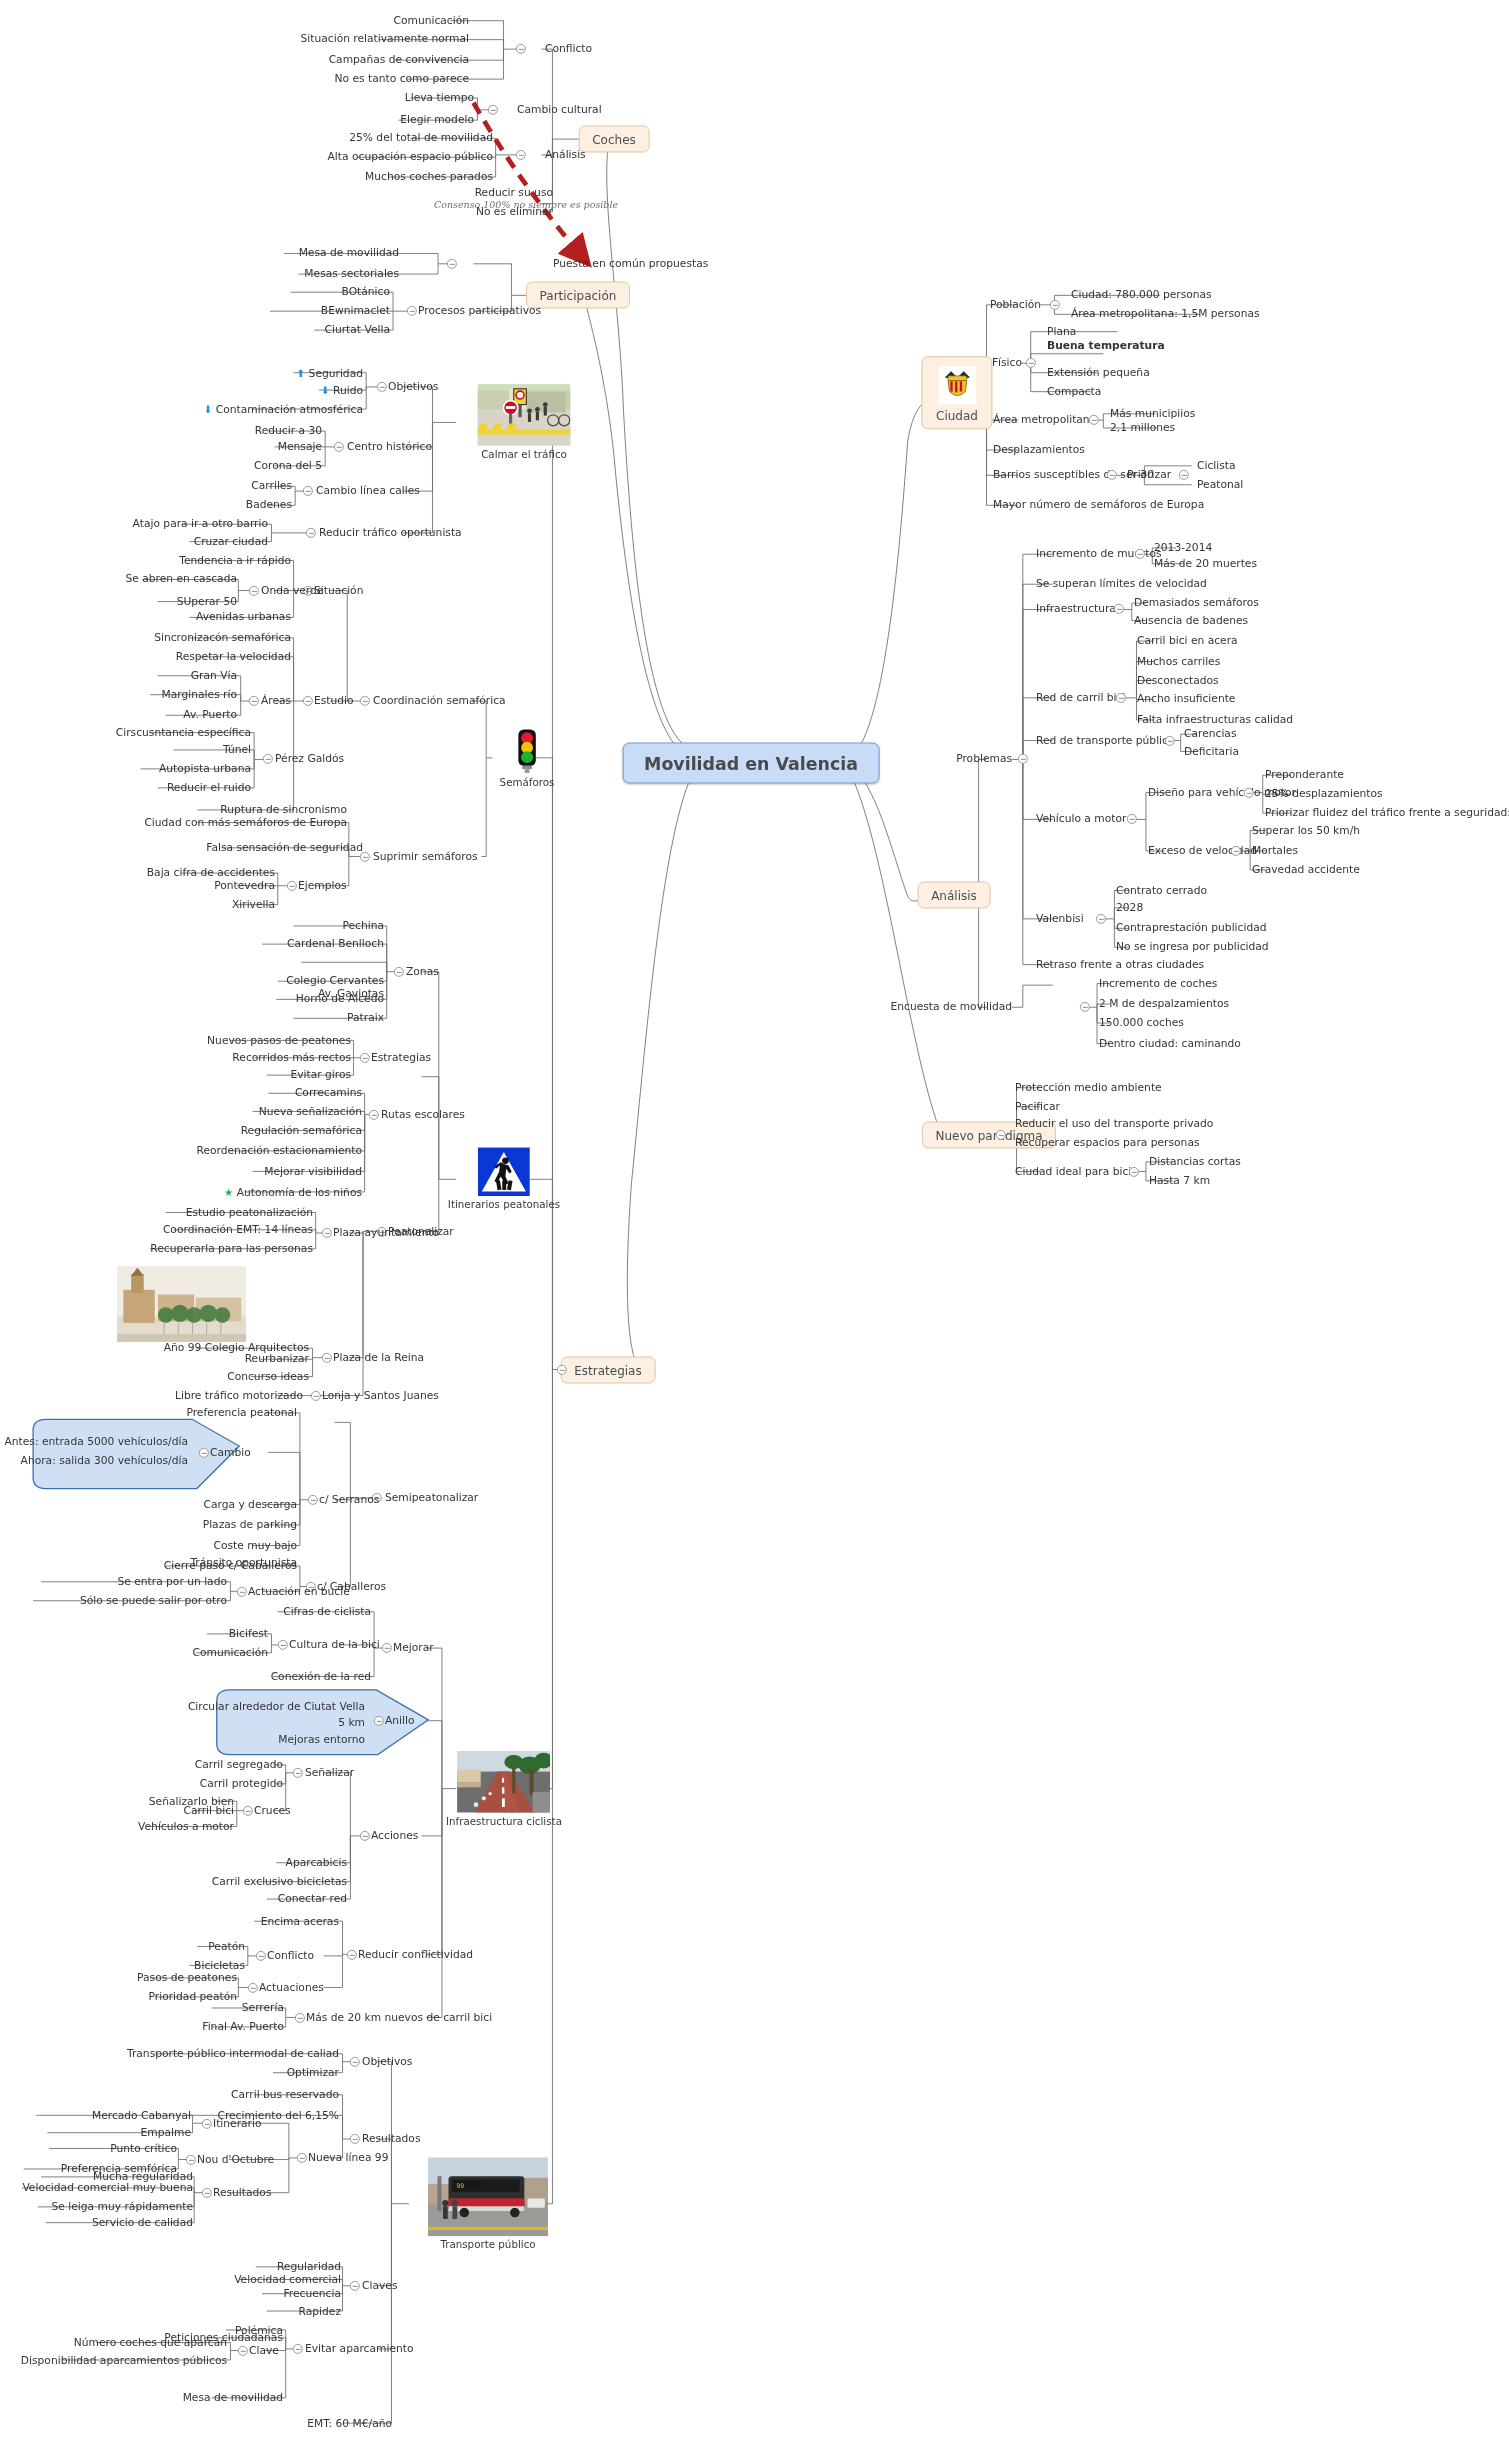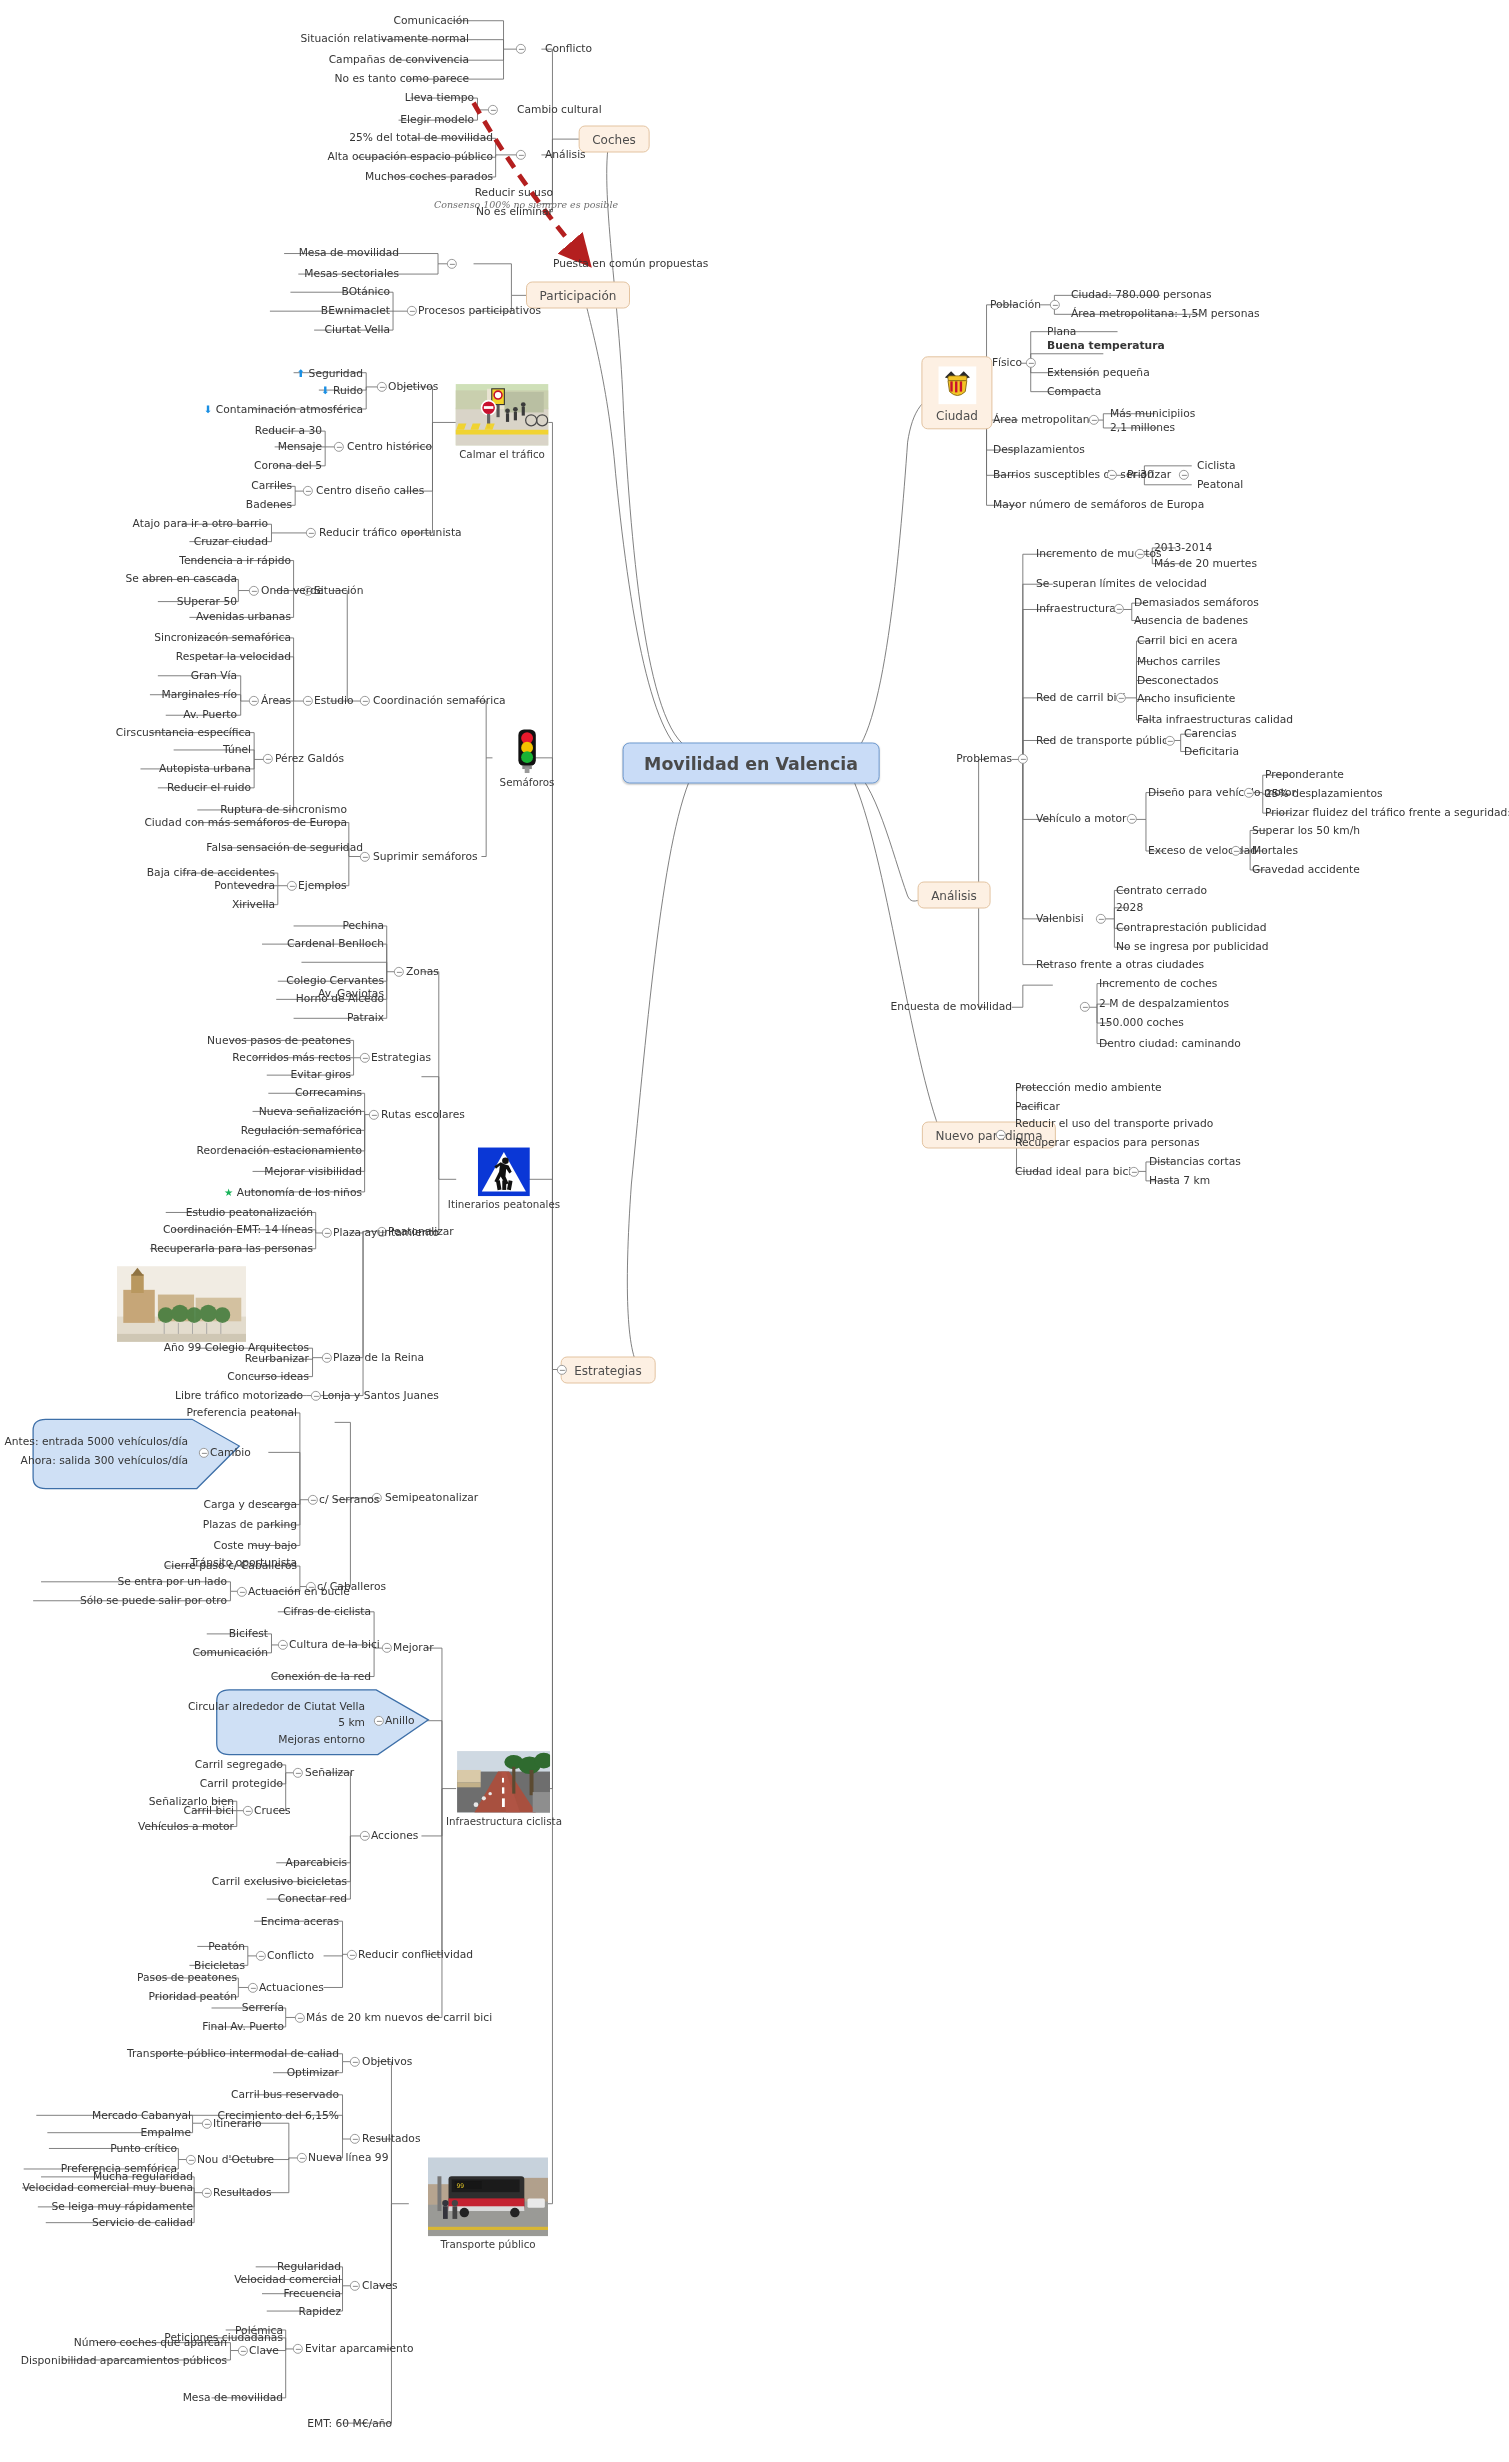--- a/index.html
+++ b/index.html
@@ -422,21 +422,21 @@
       </g>
       <path d="M16 22 h24 l-2 14 q-10 10 -20 0 Z" fill="none" stroke="#8a6b14" stroke-width="1.2"></path>
       <rect x="16" y="16" width="24" height="6" rx="2" fill="#f2c327" stroke="#8a6b14" stroke-width="1"></rect>
     </svg>
     <span class="capt">Ciudad</span>
   </div>
   <div class="topic" style="left:954px;top:895px;">Análisis</div>
   <div class="topic" style="left:989px;top:1135px;">Nuevo paradigma</div>
   <div class="topic" style="left:608px;top:1370px;">Estrategias</div>
 
-  <div class="imgtopic" style="left:502px;top:422px;">
+  <div class="imgtopic" style="left:502px;top:422px;padding-left:44px;">
     <svg class="thumb" width="93" height="62" viewBox="0 0 118 78">
       <rect width="118" height="78" fill="#cfe0b8"></rect>
       <rect y="30" width="118" height="48" fill="#d9d4c8"></rect>
       <rect x="0" y="8" width="118" height="24" fill="#c9cfae"></rect>
       <rect x="62" y="10" width="50" height="26" fill="#b9bfa2"></rect>
       <rect x="40" y="6" width="22" height="26" fill="#e9e4d2"></rect>
       <rect x="46" y="6" width="16" height="20" fill="#f2d32a" stroke="#333" stroke-width="1.4"></rect>
       <circle cx="54" cy="14" r="5" fill="#fff" stroke="#c8102e" stroke-width="2"></circle>
       <rect x="52" y="26" width="4" height="16" fill="#555"></rect>
       <circle cx="42" cy="30" r="9" fill="#c8102e" stroke="#fff" stroke-width="2"></circle>
@@ -586,21 +586,21 @@
   <div class="nd l" style="left:363px;top:373px;"><span class="ic ic-up">⬆</span> <span>Seguridad</span></div>
   <div class="nd l" style="left:363px;top:390px;"><span class="ic ic-down">⬇</span> <span>Ruido</span></div>
   <div class="nd l" style="left:363px;top:409px;"><span class="ic ic-down">⬇</span> <span>Contaminación atmosférica</span></div>
 
   <div class="nd r" style="left:347px;top:447px;">Centro histórico</div>
   <div class="tg" style="left:339px;top:447px;"></div>
   <div class="nd l" style="left:322px;top:431px;">Reducir a 30</div>
   <div class="nd l" style="left:322px;top:447px;">Mensaje</div>
   <div class="nd l" style="left:322px;top:466px;">Corona del 5</div>
 
-  <div class="nd r" style="left:316px;top:491px;">Centro diseño calles</div>
+  <div class="nd r" style="left:316px;top:491px;">Cambio línea calles</div>
   <div class="tg" style="left:308px;top:491px;"></div>
   <div class="nd l" style="left:292px;top:486px;">Carriles</div>
   <div class="nd l" style="left:292px;top:505px;">Badenes</div>
 
   <div class="nd r" style="left:319px;top:533px;">Reducir tráfico oportunista</div>
   <div class="tg" style="left:311px;top:533px;"></div>
   <div class="nd l" style="left:268px;top:524px;">Atajo para ir a otro barrio</div>
   <div class="nd l" style="left:268px;top:542px;">Cruzar ciudad</div>
 
   <div class="nd r" style="left:373px;top:701px;">Coordinación semafórica</div>

